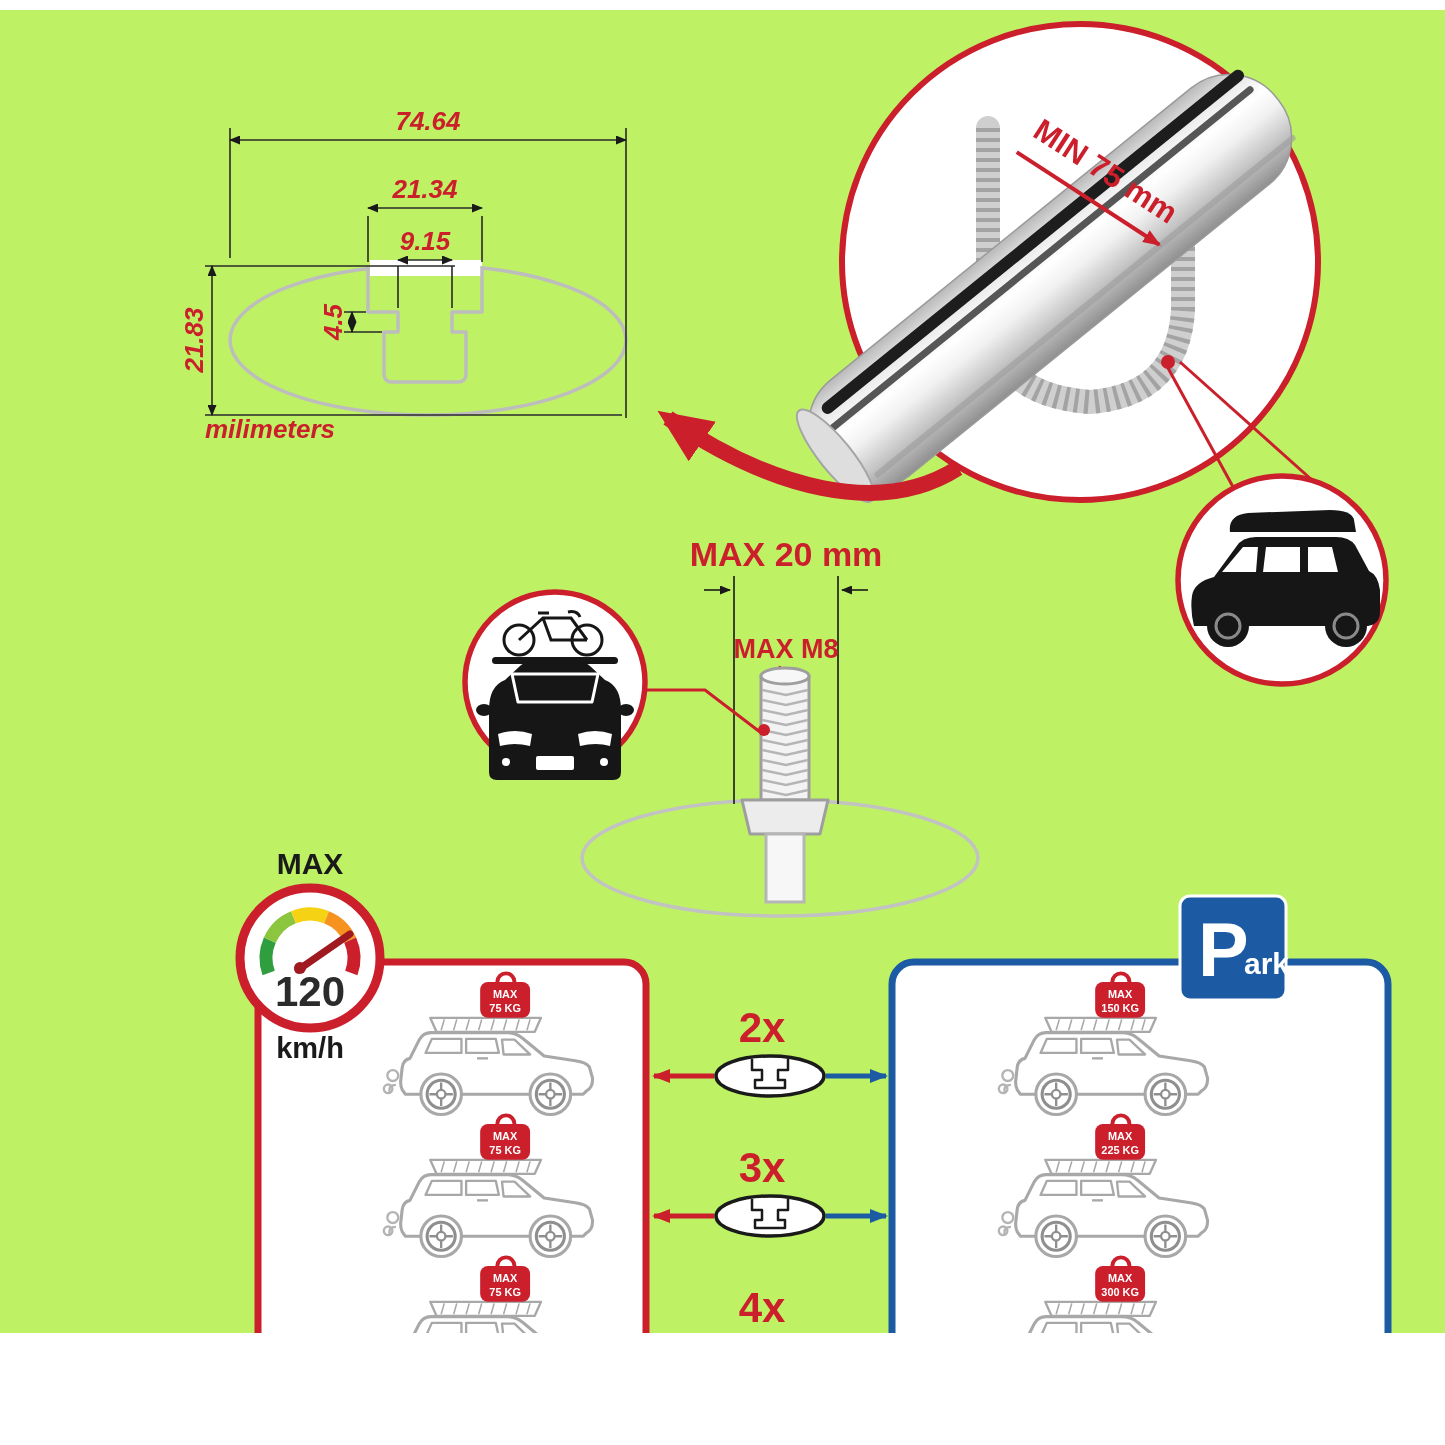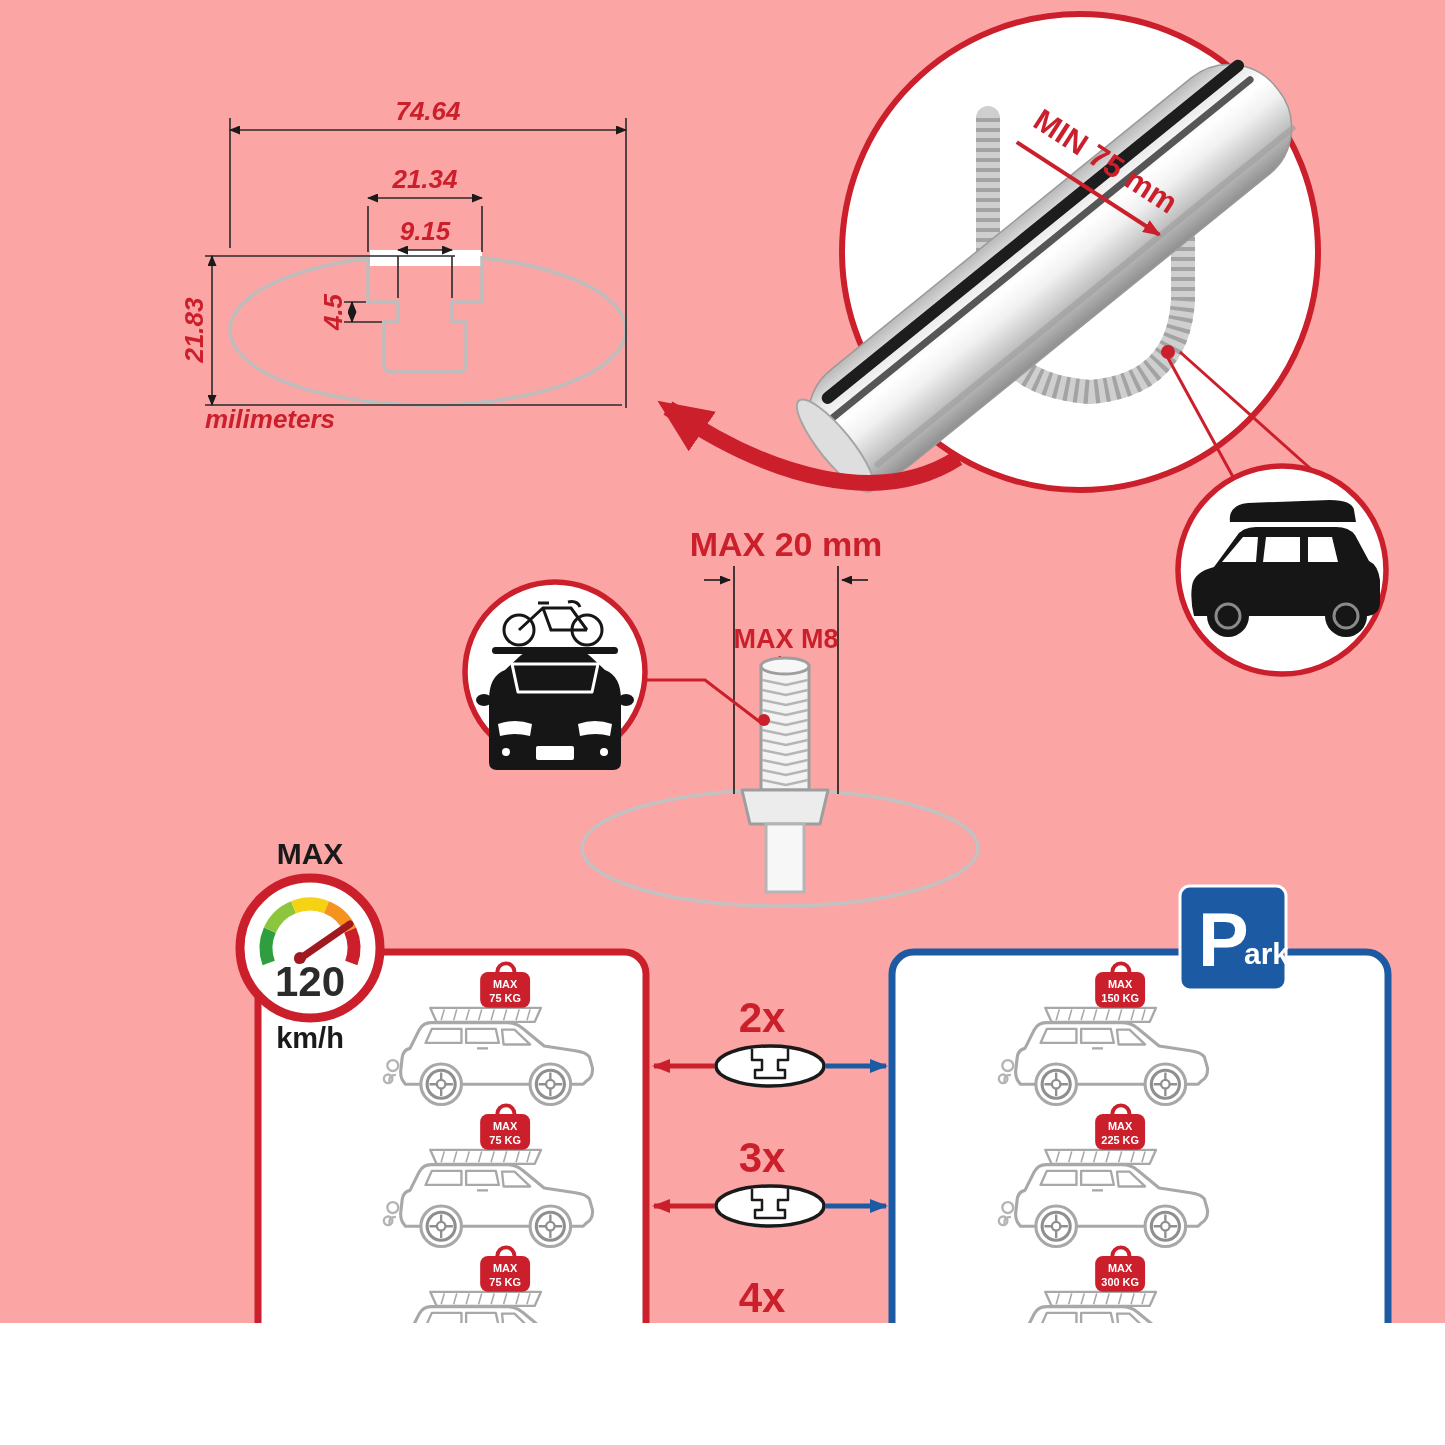--- a/index.html
+++ b/index.html
@@ -1,16 +1,16 @@
 <!DOCTYPE html>
 <html><head>
 <meta charset="utf-8">
 <style>
   html,body{margin:0;padding:0;background:#ffffff;}
-  #canvas{position:relative;width:1445px;height:1323px;background:#fca5a5;overflow:hidden;}
+  #canvas{position:relative;width:1445px;height:1323px;background:#bef264;overflow:hidden;margin-top:10px;}
   svg{display:block;font-family:"Liberation Sans",sans-serif;}
   .dimnum{font-style:italic;font-weight:bold;font-size:26px;fill:#cb1f2c;}
   .redlbl{font-weight:bold;fill:#cb1f2c;}
   .blklbl{font-weight:bold;fill:#1a1a1a;}
   .tagtxt{font-weight:bold;fill:#ffffff;font-size:14px;text-anchor:middle;}
   .winline{stroke:#a8a8a8;stroke-width:3;fill:none;stroke-linejoin:round;}
 </style>
 </head>
 <body>
 

